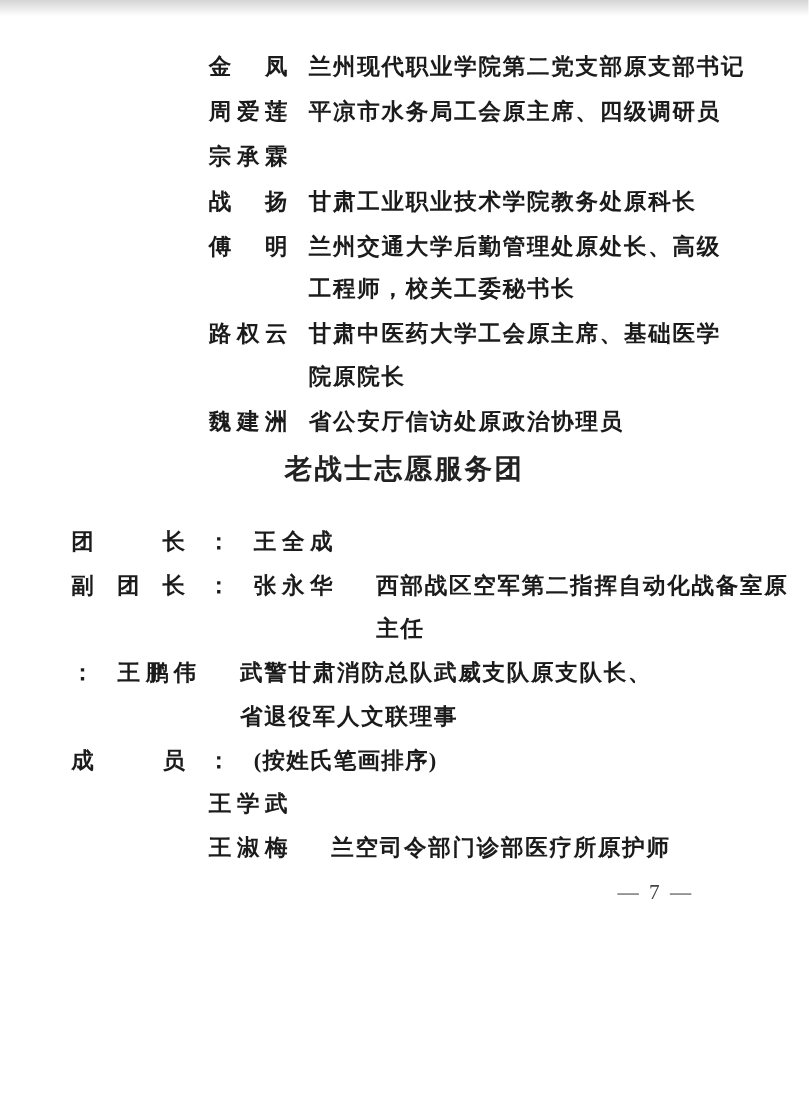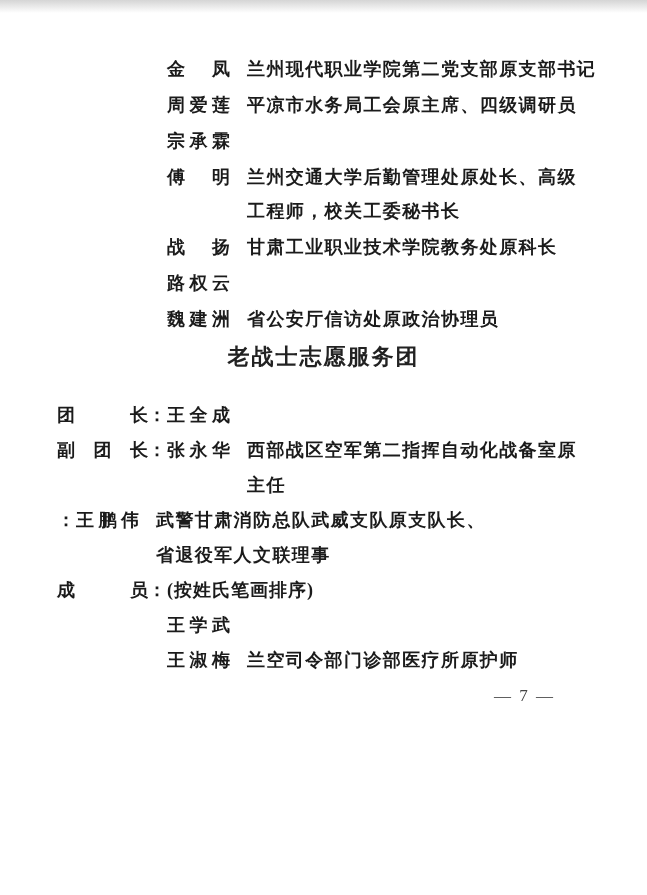--- a/index.html
+++ b/index.html
@@ -14,31 +14,31 @@
     width: 647px; height: 895px;
     background: #ffffff;
     overflow: hidden;
   }
   
   .scan-edge {
     position: absolute; top: 0; left: 0; right: 0; height: 13px;
     background: linear-gradient(to bottom, rgba(178,178,178,0.55), rgba(255,255,255,0));
     pointer-events: none;
   }
-  .content { padding-top: 52px; }
+  .content { padding-top: 36px; }
 
   .row {
     display: flex;
     align-items: flex-start;
     font-size: 18px;
     font-weight: 700;
     line-height: 34px;
     margin-bottom: 2px;
   }
-  .roster .row { line-height: 35px; margin-bottom: 0; }
+  .roster .row { line-height: 35px; margin-bottom: 0; gap: 18px; }
 
   
   .row.indent-name { padding-left: 167px; }
   .row.indent-label { padding-left: 57px; }
 
   .rlabel {
     display: inline-block;
     width: 91px;
     text-align: justify;
     text-align-last: justify;
@@ -103,30 +103,32 @@
         <span class="rdesc">兰州现代职业学院第二党支部原支部书记</span>
       </div>
       <div class="row indent-name">
         <span class="rname">周爱莲</span>
         <span class="rdesc">平凉市水务局工会原主席、四级调研员</span>
       </div>
       <div class="row indent-name">
         <span class="rname">宗承霖</span>
       </div>
       <div class="row indent-name">
+        <span class="rname">战　扬</span>
+        <span class="rdesc">甘肃工业职业技术学院教务处原科长</span>
+      </div>
+      <div class="row indent-name">
         <span class="rname">傅　明</span>
         <span class="rdesc">兰州交通大学后勤管理处原处长、高级
 工程师，校关工委秘书长</span>
       </div>
       <div class="row indent-name">
-        <span class="rname">战　扬</span>
-        <span class="rdesc">甘肃工业职业技术学院教务处原科长</span>
-      </div>
-      <div class="row indent-name">
         <span class="rname">路权云</span>
+        <span class="rdesc">甘肃中医药大学工会原主席、基础医学
+院原院长</span>
       </div>
       <div class="row indent-name">
         <span class="rname">魏建洲</span>
         <span class="rdesc">省公安厅信访处原政治协理员</span>
       </div>
     </section>
 
     <h2 class="heading">老战士志愿服务团</h2>
 
     <section class="roster">

